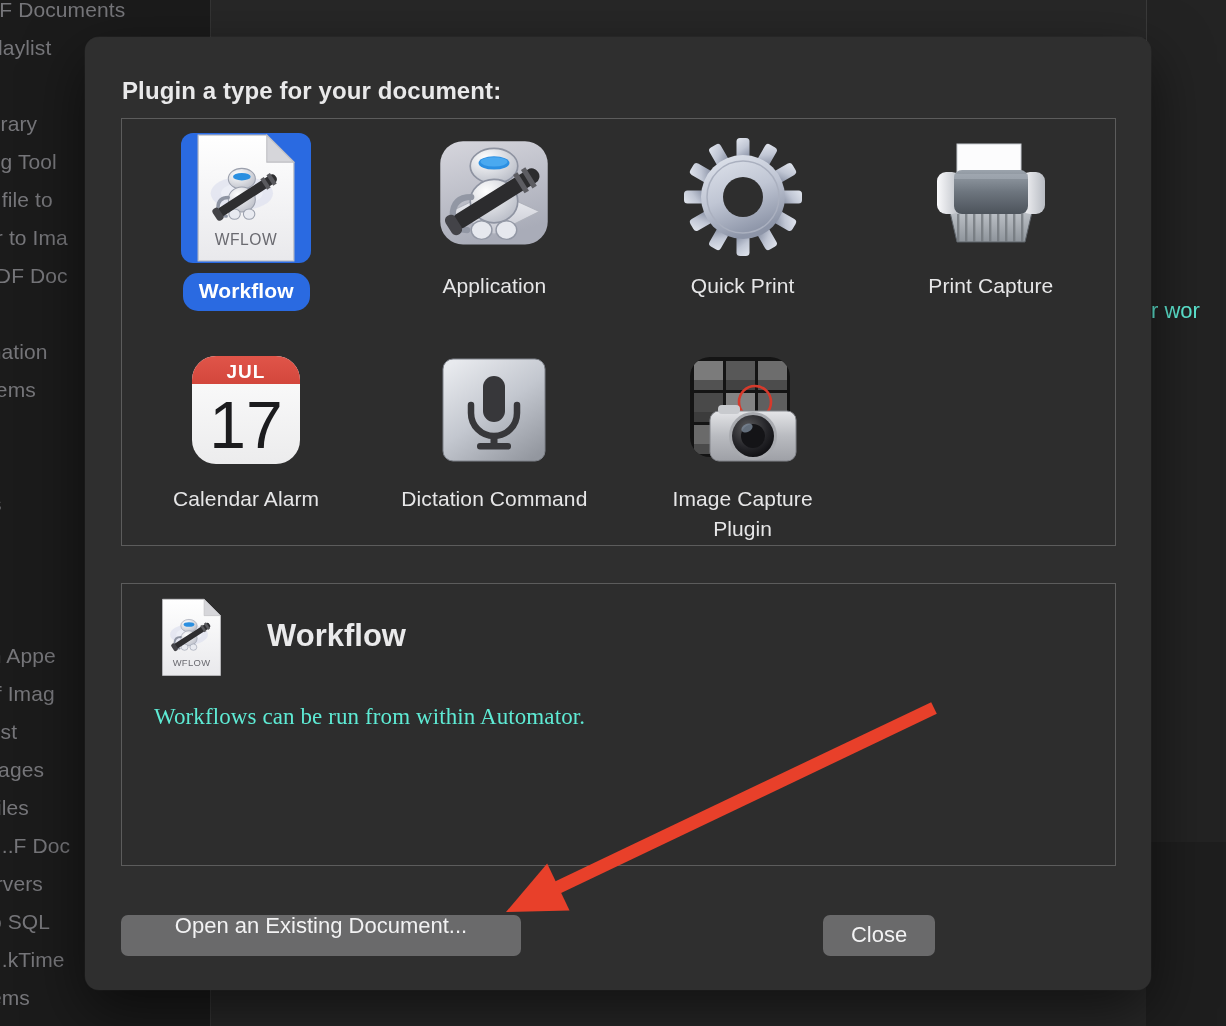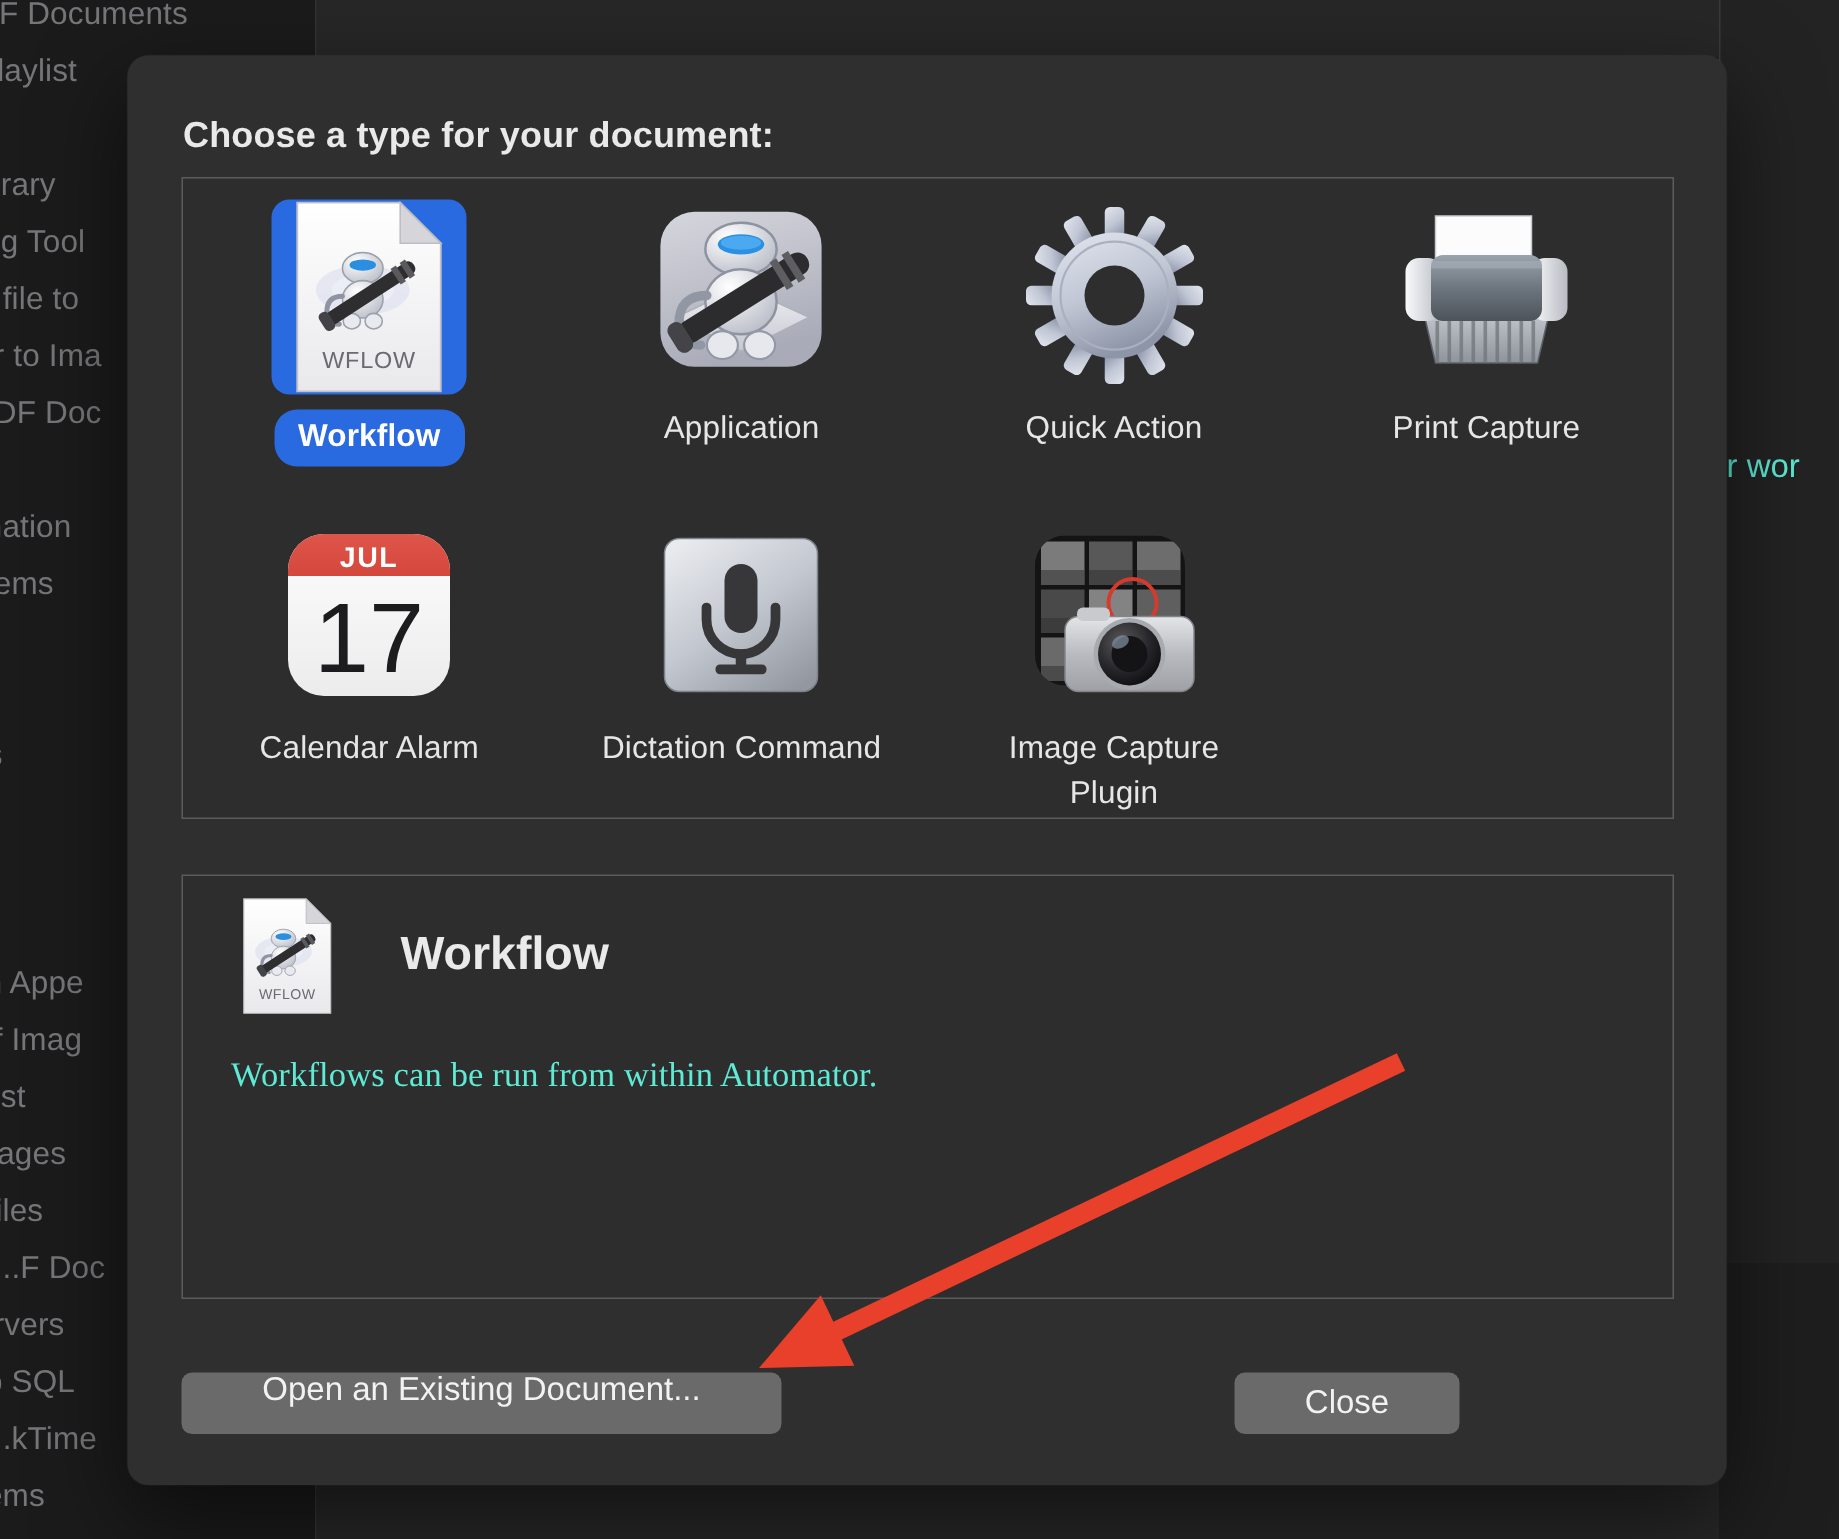--- a/index.html
+++ b/index.html
@@ -173,21 +173,21 @@
     line-height: 1;
   }
   .btn-open {
     left: 36px; top: 878px;
     width: 400px; height: 41px;
     background: #6a6a6b;
     padding-bottom: 20px;
   }
   .btn-close {
     left: 738px; top: 878px;
-    width: 150px; height: 41px;
+    width: 112px; height: 41px;
     background: #6a6a6b;
     padding-bottom: 2px;
   }
   .btn-choose {
     left: 882px; top: 878px;
     width: 133px; height: 41px;
     background: #2f7ce0;
     padding-bottom: 2px;
   }
 
@@ -246,21 +246,21 @@
         <div class="bg-sidebar-item" style="top: 834px;">a...F Doc</div>
         <div class="bg-sidebar-item" style="top: 872px;">ervers</div>
         <div class="bg-sidebar-item" style="top: 910px;">to SQL</div>
         <div class="bg-sidebar-item" style="top: 948px;">t...kTime</div>
         <div class="bg-sidebar-item" style="top: 986px;">tems</div>
       </div>
   </div>
 
   <div class="dialog">
 
-    <div class="dialog-title">Choose a type for your document:</div>
+    <div class="dialog-title">Plugin a type for your document:</div>
 
     <div class="grid-box">
       <div class="grid" id="type-grid">
           <div class="cell selected">
             <div class="cell-icon">
   <svg class="icon-svg" width="104" height="130" viewBox="0 0 100 125">
     <defs>
       <linearGradient id="wfpaper104" x1="0" y1="0" x2="0" y2="1">
         <stop offset="0" stop-color="#ffffff"></stop>
                     <stop offset="1" stop-color="#e9e9ec"></stop>
@@ -349,21 +349,21 @@
                 <rect x="54.5" y="2" width="13" height="24" rx="3.5" transform="rotate(210 61 61)" fill="url(#gg)"></rect>
                 <rect x="54.5" y="2" width="13" height="24" rx="3.5" transform="rotate(240 61 61)" fill="url(#gg)"></rect>
                 <rect x="54.5" y="2" width="13" height="24" rx="3.5" transform="rotate(270 61 61)" fill="url(#gg)"></rect>
                 <rect x="54.5" y="2" width="13" height="24" rx="3.5" transform="rotate(300 61 61)" fill="url(#gg)"></rect>
                 <rect x="54.5" y="2" width="13" height="24" rx="3.5" transform="rotate(330 61 61)" fill="url(#gg)"></rect>
     <circle cx="61" cy="61" r="42" fill="url(#gg)"></circle>
     <circle cx="61" cy="61" r="36" fill="none" stroke="#aab0bf" stroke-width="1.5"></circle>
     <circle cx="61" cy="61" r="20" fill="#2e2e2e"></circle>
   </svg>
             </div>
-            <div class="cell-label">Quick Action</div>
+            <div class="cell-label">Quick Print</div>
           </div>
           <div class="cell">
             <div class="cell-icon">
   <svg class="icon-svg" width="124" height="118" viewBox="0 0 124 118">
     <defs>
       <linearGradient id="prBody" x1="0" y1="0" x2="0" y2="1">
         <stop offset="0" stop-color="#9ba3ac"></stop>
                     <stop offset="0.5" stop-color="#6d757e"></stop>
         <stop offset="1" stop-color="#4c535b"></stop>
       </linearGradient>

